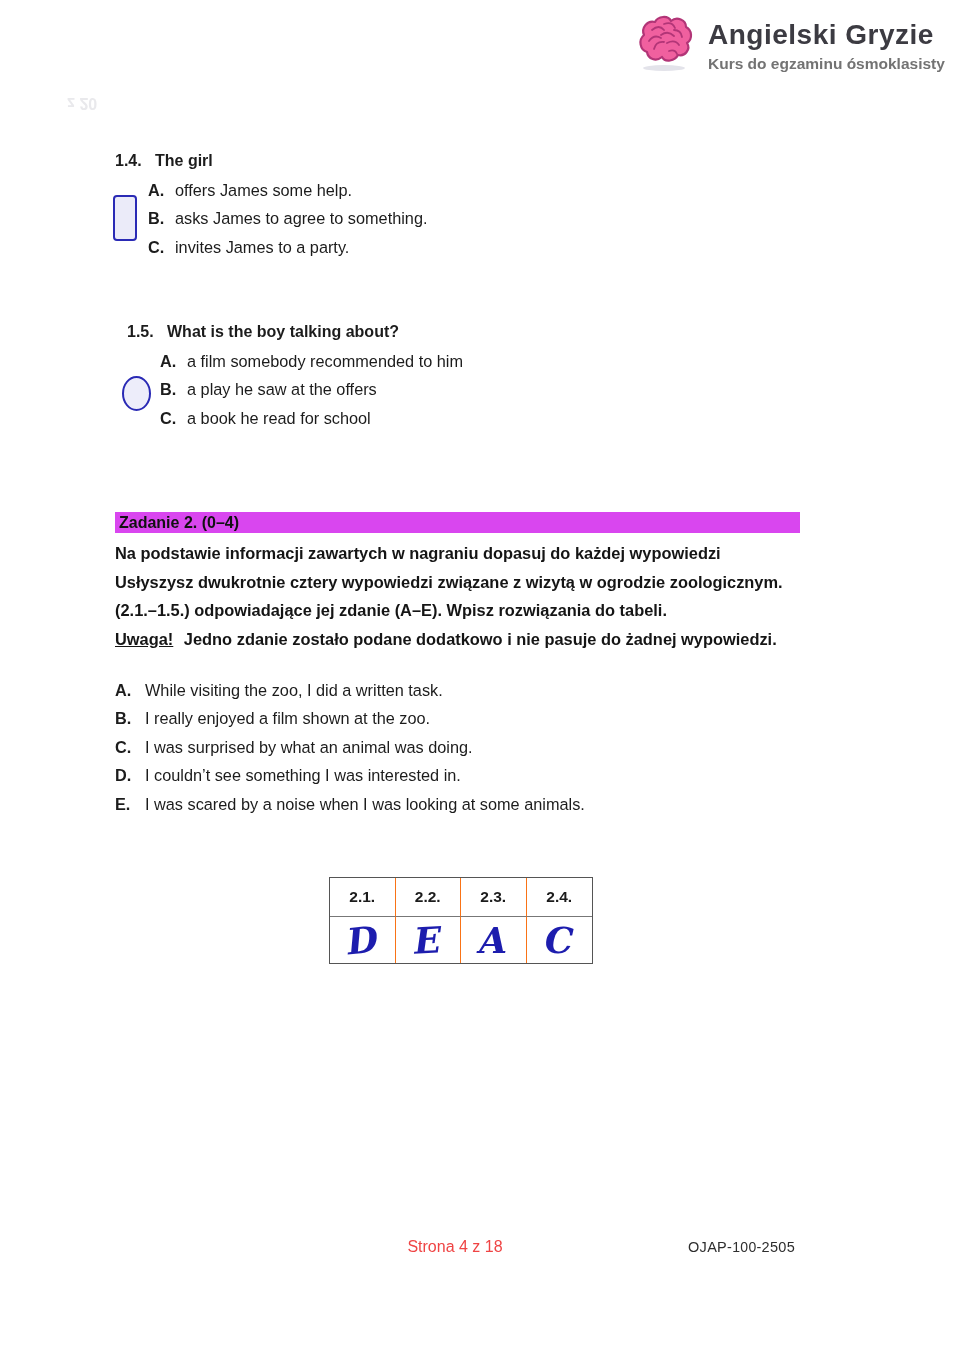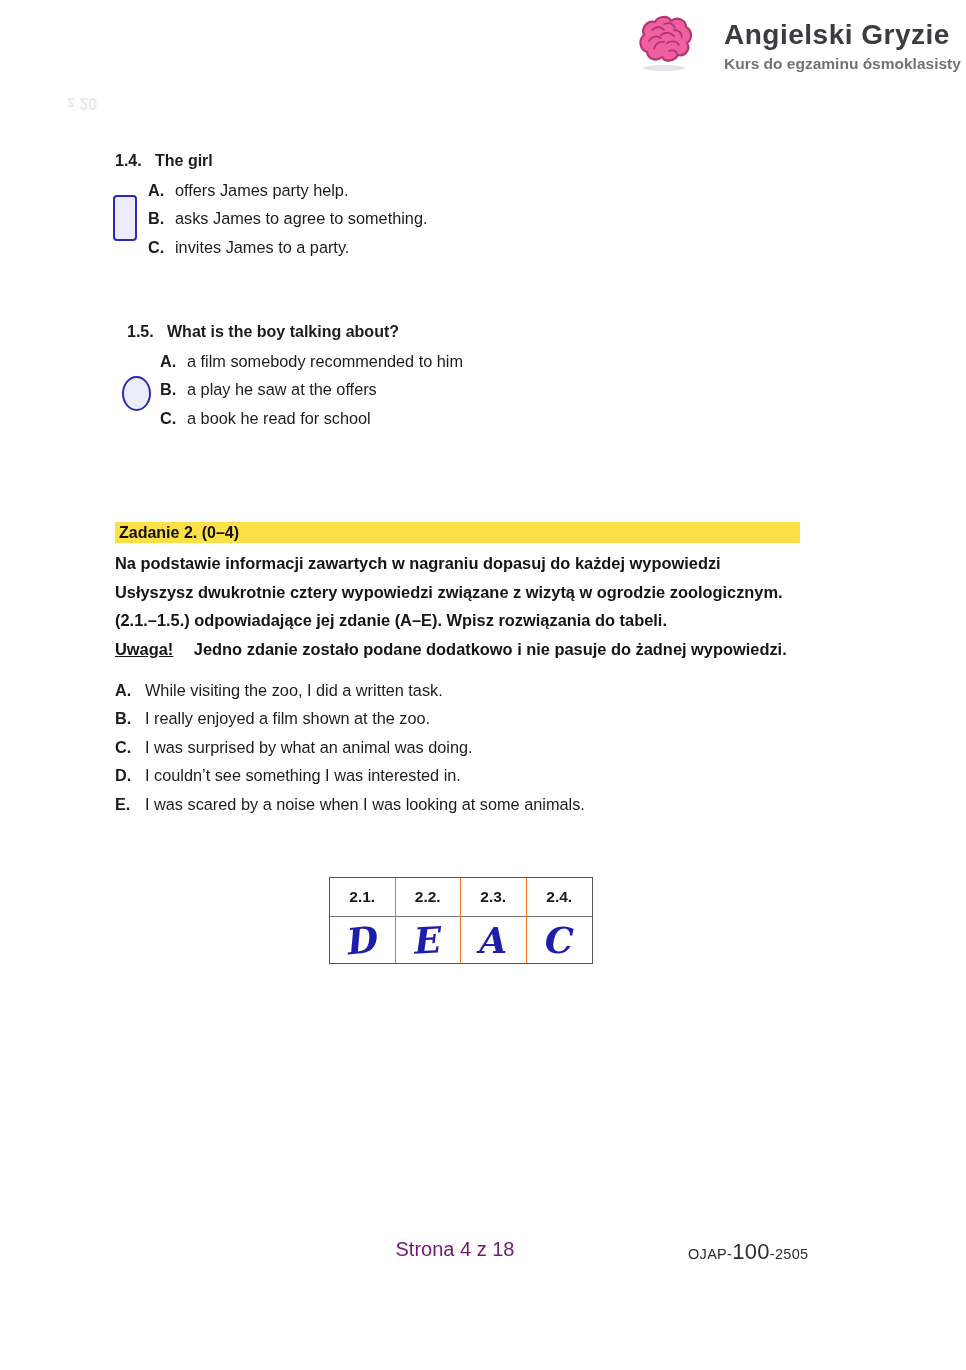--- a/index.html
+++ b/index.html
@@ -6,21 +6,21 @@
   .page {
     position: relative;
     width: 966px; height: 1370px;
     background: #ffffff;
     font-family: "Liberation Sans", sans-serif;
     color: #1c1c1c;
     overflow: hidden;
   }
 
   
-  .brand { position: absolute; top: 14px; left: 636px; display: flex; gap: 30px; align-items: flex-start; }
+  .brand { position: absolute; top: 14px; left: 636px; display: flex; gap: 14px; align-items: flex-start; }
   .brand-text { display: flex; flex-direction: column; padding-top: 6px; }
   .brand-title { font-size: 28px; font-weight: bold; color: #3c3b42; letter-spacing: .5px; line-height: 1.1; }
   .brand-subtitle { font-size: 15.5px; font-weight: bold; color: #737373; margin-top: 4px; }
 
   
   .faint-mark {
     position: absolute; left: 67px; top: 94px;
     font-size: 16px; font-weight: bold; color: #e9e9ec;
     transform: scaleY(-1);
   }
@@ -46,25 +46,25 @@
     position: absolute; left: -5px; top: 29px;
     width: 25px; height: 31px;
     border: 2.5px solid #2a2ab5; border-radius: 50%;
     background: rgba(175,175,230,.22);
   }
 
   
   .task2 { position: absolute; left: 115px; top: 512px; width: 690px; }
   .task2-bar {
     width: 685px; height: 21px; line-height: 21px;
-    background: #fde047; padding-left: 4px; box-sizing: border-box;
-    font-size: 16px; font-weight: bold; color: #111; margin-top: 10px;
+    background: #d946ef; padding-left: 4px; box-sizing: border-box;
+    font-size: 16px; font-weight: bold; color: #111;
   }
   .task2-instructions { margin-top: 6px; font-size: 16.4px; font-weight: bold; line-height: 28.6px; color: #151515; }
-  .uwaga { text-decoration: underline; margin-right: 16px; }
+  .uwaga { text-decoration: underline; margin-right: 6px; }
 
   .statements { position: absolute; left: 115px; top: 676px; }
   .stmt { display: flex; line-height: 28.4px; font-size: 16.3px; }
   .stmt-letter { font-weight: bold; width: 30px; }
 
   
   .answers-table {
     position: absolute; left: 329px; top: 877px;
     display: grid; grid-template-columns: repeat(4, 65.5px);
     border: 1.5px solid #555; background: #fff;
@@ -81,23 +81,23 @@
     font-family: "DejaVu Serif", serif;
     font-style: italic; font-weight: bold;
     font-size: 36px; color: #1d1dae; line-height: 1;
   }
   .ans:nth-of-type(5) .hand { transform: rotate(-6deg); }
   .ans:nth-of-type(6) .hand { transform: rotate(-3deg); }
   .ans:nth-of-type(7) .hand { transform: rotate(0deg); }
   .ans:nth-of-type(8) .hand { transform: rotate(2deg); }
 
   
-  .footer-page { position: absolute; top: 1238px; left: 455px; transform: translateX(-50%); font-size: 20px; color: #701a75; }
+  .footer-page { position: absolute; top: 1238px; left: 455px; transform: translateX(-50%); font-size: 16px; color: #ef4444; }
   .footer-code { position: absolute; top: 1239px; left: 688px; font-size: 14.5px; color: #2e2e2e; letter-spacing: .3px; }
-  .footer-code .code-main { font-size: 22px; }
+  .footer-code .code-main { font-size: 14px; }
 </style>
 </head>
 <body>
 
 <div class="page">
 
   <div class="brand">
     <svg width="58" height="58" viewBox="0 0 58 58">
       <ellipse cx="28" cy="54" rx="21" ry="3" fill="#e3e3ea"></ellipse>
       <path d="M11 38 C4 36 2 26 8 21 C5 14 11 6 19 8 C22 2 32 1 35 7 C41 2 50 6 50 13 C56 16 57 25 51 29 C55 35 49 43 42 41 C39 47 29 49 26 43 C20 48 12 45 11 38 Z" fill="#f0609f" stroke="#b23577" stroke-width="2.2" stroke-linejoin="round"></path>
@@ -121,21 +121,21 @@
   <div class="faint-mark">z 20</div>
 
   <div class="question" id="q14">
     <div class="q-title">
       <span class="q-num">1.4.</span>
       <span>The girl</span>
     </div>
     <div class="q-opts">
       <div class="opt">
         <span class="opt-letter">A.</span>
-        <span class="opt-text">offers James party help.</span>
+        <span class="opt-text">offers James some help.</span>
       </div>
       <div class="opt">
         <span class="opt-letter">B.</span>
         <span class="opt-text">asks James to agree to something.</span>
       </div>
       <div class="opt">
         <span class="opt-letter">C.</span>
         <span class="opt-text">invites James to a party.</span>
       </div>
       <div class="mark-rect"></div>

